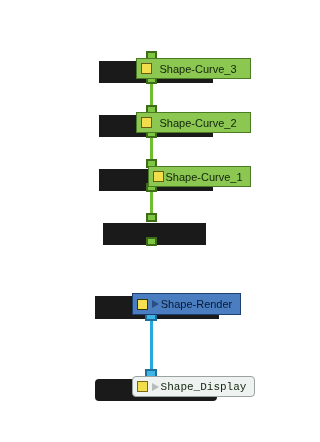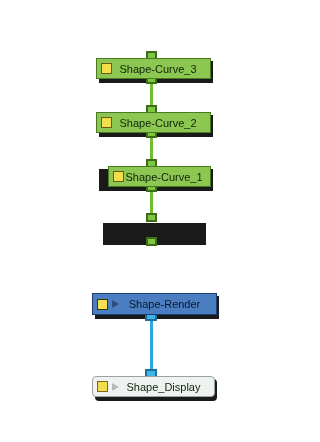--- a/index.html
+++ b/index.html
@@ -40,20 +40,21 @@
     border: 2px solid #1f6f9c;
   }
 
   
   .node {
     position: absolute;
     box-sizing: border-box;
     display: flex;
     align-items: center;
     height: 21px;
+    margin-left: 40px;
   }
   .node-shadow {
     position: absolute;
     background: #1a1a1a;
     z-index: 0;
   }
   .node-body {
     position: relative;
     z-index: 1;
     box-sizing: border-box;
@@ -165,31 +166,31 @@
     </div>
   </div>
   <div class="port port-green" style="left:146px; top:159px;"></div>
   <div class="port port-green" style="left:146px; top:183px;"></div>
 
   <div class="node-shadow" style="left:103px; top:223px; width:103px; height:22px;"></div>
   <div class="port port-green" style="left:146px; top:213px;"></div>
   <div class="port port-green" style="left:146px; top:237px;"></div>
 
   <div class="node-shadow" style="left:95px; top:296px; width:124px; height:23px;"></div>
-  <div class="node node-blue" style="left:92px; top:293px; width:125px; height:22px;">
+  <div class="node node-blue" style="left:92px; top:293px; width:109px; height:22px;">
     <div class="node-body">
       <span class="icon-square"></span>
       <span class="icon-tri"></span>
       <span class="node-label">Shape-Render</span>
     </div>
   </div>
   <div class="port port-blue" style="left:145px; top:311px; width:12px; height:10px;"></div>
 
   <div class="node-shadow" style="left:95px; top:379px; width:122px; height:22px; border-radius:4px;"></div>
-  <div class="node node-grey" style="left:92px; top:376px; width:123px; height:21px;">
+  <div class="node node-grey" style="left:92px; top:376px; width:123px; height:21px;font-family:Liberation Mono, monospace;">
     <div class="node-body">
       <span class="icon-square"></span>
       <span class="icon-tri"></span>
       <span class="node-label">Shape_Display</span>
     </div>
   </div>
   <div class="port port-blue" style="left:145px; top:369px; width:12px; height:10px;"></div>
 
 </div>
 

